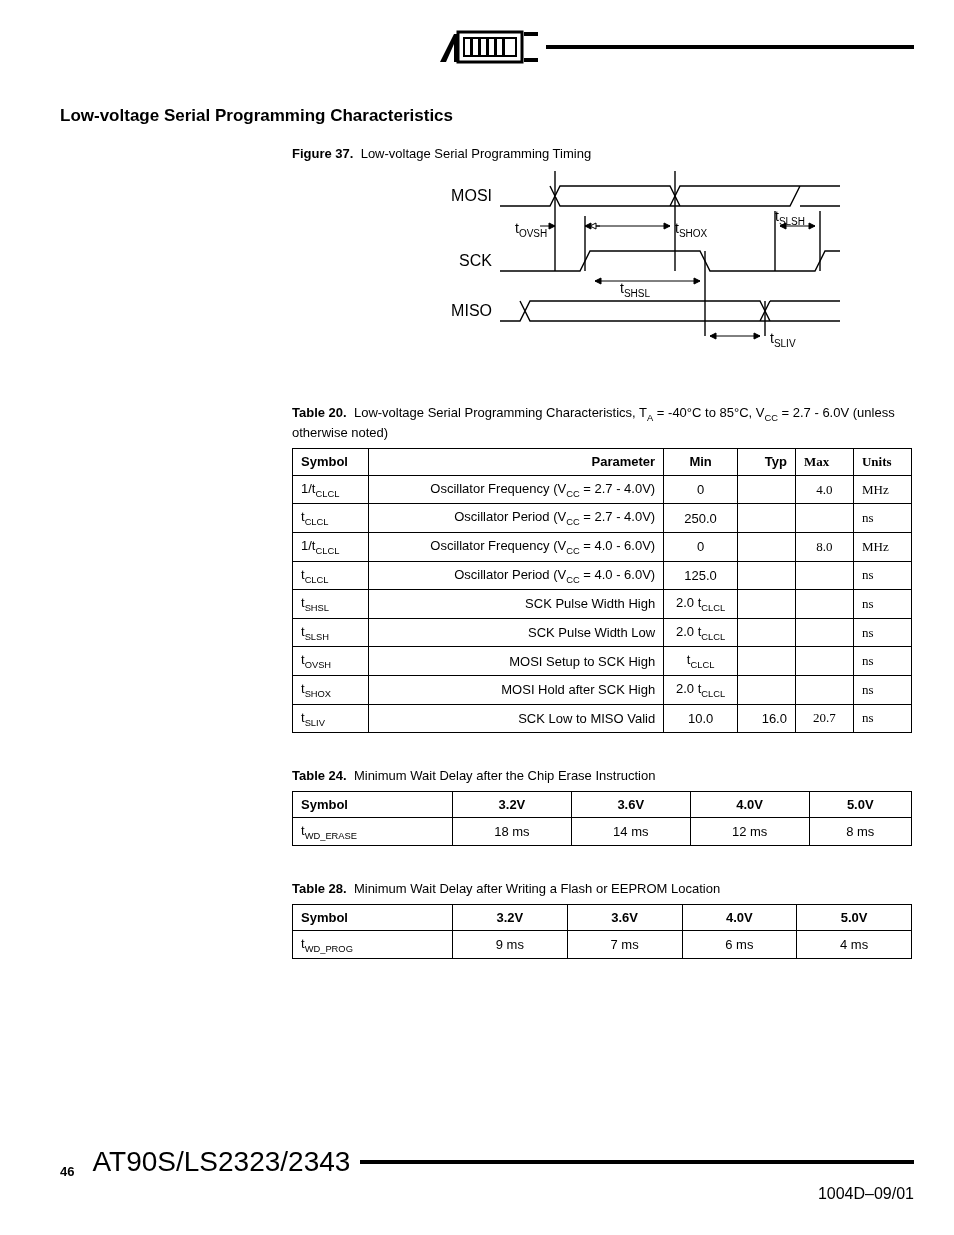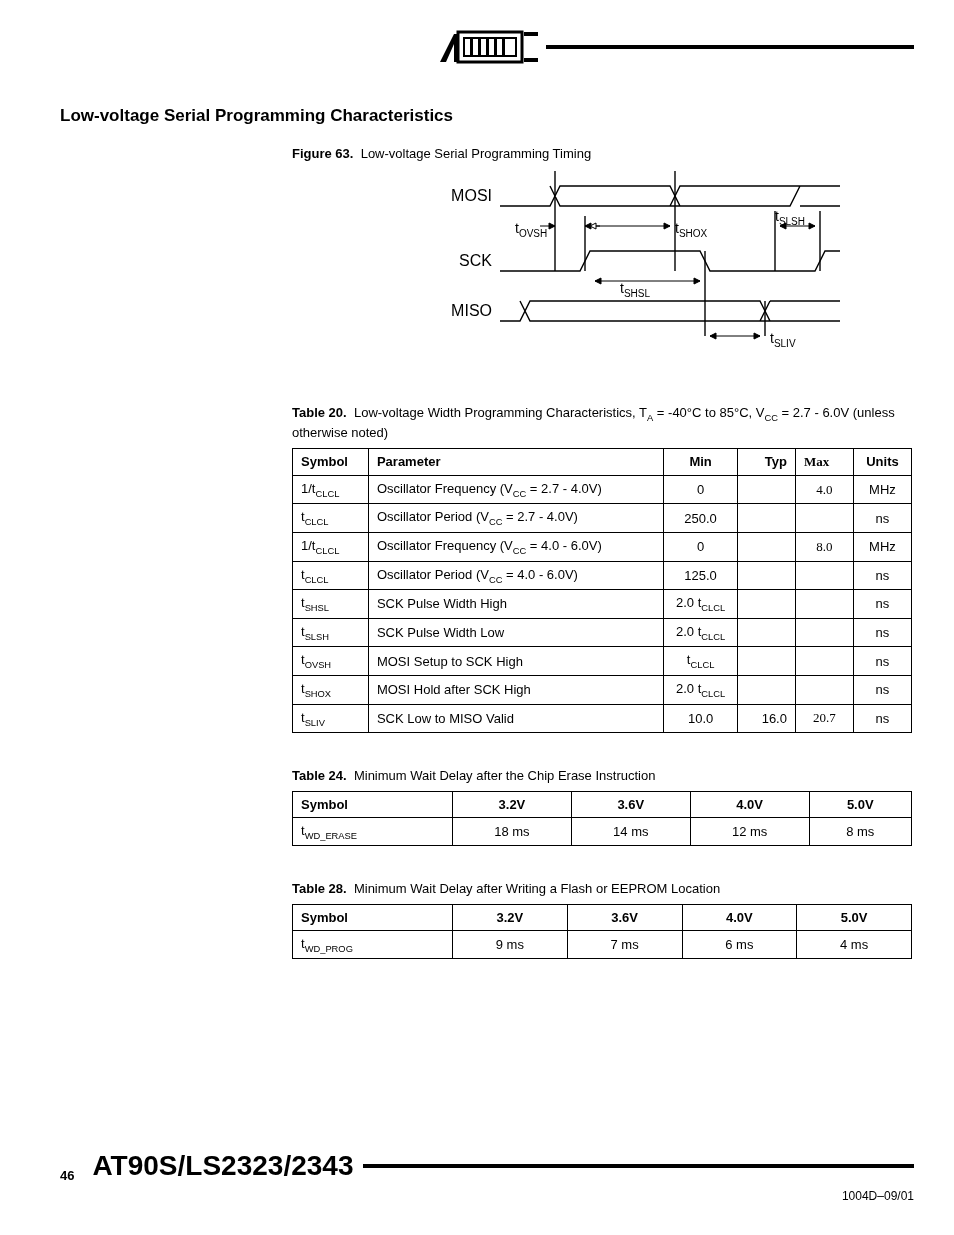--- a/index.html
+++ b/index.html
@@ -22,34 +22,34 @@
   .timing-diagram { margin: 0 0 40px 360px; }
   .table-caption { font-size: 13px; margin-bottom: 6px; margin-left: 232px; line-height: 1.35; }
   .table-caption b { font-weight: bold; text-align: right; }
   table { border-collapse: collapse; margin-left: 232px; margin-bottom: 34px; }
   th, td { border: 1px solid #000; padding: 5px 8px; font-size: 13px; text-align: left; }
   th { font-weight: bold; }
   .num { text-align: center; }
   sub { font-size: 0.72em; vertical-align: sub; }
   .t20 { width: 620px; }
   .t20 th:nth-child(1), .t20 td:nth-child(1) { width: 72px; }
-  .t20 th:nth-child(2), .t20 td:nth-child(2) { width: 280px; }
+  .t20 th:nth-child(2), .t20 td:nth-child(2) { width: 280px; text-align: right; }
   .t20 th:nth-child(3), .t20 td:nth-child(3) { width: 70px; text-align:center;}
   .t20 th:nth-child(4), .t20 td:nth-child(4) { width: 55px; text-align:right;}
   .t20 th:nth-child(5), .t20 td:nth-child(5) { width: 55px; font-family:Liberation Serif, serif;}
-  .t20 th:nth-child(6), .t20 td:nth-child(6) { width: 55px; text-align:center;}
+  .t20 th:nth-child(6), .t20 td:nth-child(6) { width: 55px; text-align:left;font-family:Liberation Serif, serif;}
   .t21 { width: 620px; }
   .t21 th, .t21 td { text-align:center; }
   .t21 th:first-child, .t21 td:first-child { text-align:left; width:160px; }
   .footer { position: absolute; bottom: 32px; left: 60px; right: 40px; }
   .footer-line { display:flex; align-items:center; }
   .pnum { font-size: 13px; font-weight:bold; margin-right:18px;margin-top:20px; }
-  .device { font-size: 28px; font-weight:bold; margin-right:10px; }
+  .device { font-size: 28px; font-weight:normal; margin-right:10px; }
   .fbar { flex:1; height:4px; background:#000; }
-  .doccode { text-align:right; font-size:12px; margin-top:6px; }
+  .doccode { text-align:right; font-size:16px; margin-top:6px; }
 </style>
 </head>
 <body>
 
 <div class="logo-row">
   <svg class="logo-svg" width="100" height="34" viewBox="0 0 100 34">
     <rect x="18" y="2" width="64" height="30" fill="none" stroke="#000" stroke-width="3"></rect>
     <rect x="24" y="8" width="52" height="18" fill="none" stroke="#000" stroke-width="2"></rect>
     <polygon points="0,32 14,4 18,4 18,32 14,32 14,14 6,32" fill="#000"></polygon>
     <rect x="30" y="8" width="3" height="18" fill="#000"></rect>
@@ -59,21 +59,21 @@
     <rect x="62" y="8" width="3" height="18" fill="#000"></rect>
     <rect x="84" y="2" width="14" height="4" fill="#000"></rect>
     <rect x="84" y="28" width="14" height="4" fill="#000"></rect>
   </svg>
   <div class="logo-bar"></div>
 </div>
 
 <h2 class="section-title">Low-voltage Serial Programming Characteristics</h2>
 
 <p class="figure-caption">
-  <b>Figure 63.</b>&nbsp;
+  <b>Figure 37.</b>&nbsp;
   <span>Low-voltage Serial Programming Timing</span>
 </p>
 <div class="timing-diagram">
 <svg width="430" height="190" viewBox="0 0 430 190">
   <g stroke="#000" stroke-width="1.4" fill="none">
 
     <path d="M80 35 L130 35 L140 15 L250 15 L260 35 L140 35 L130 15 M250 15 L260 35 L370 35 L380 15 M370 35 L380 15 L260 15 L250 35 M380 15 L420 15 M380 35 L420 35"></path>
 
     <path d="M80 100 L160 100 L170 80 L280 80 L290 100 L395 100 L405 80 L420 80"></path>
 
@@ -120,21 +120,21 @@
     <text x="255" y="62">t<tspan font-size="10" dy="4">SHOX</tspan></text>
     <text x="355" y="50">t<tspan font-size="10" dy="4">SLSH</tspan></text>
     <text x="200" y="122">t<tspan font-size="10" dy="4">SHSL</tspan></text>
     <text x="350" y="172">t<tspan font-size="10" dy="4">SLIV</tspan></text>
   </g>
 </svg>
 </div>
 
 <p class="table-caption">
   <b>Table 20.</b>&nbsp;
-  <span>Low-voltage Width Programming Characteristics, T</span><sub>A</sub><span> = -40°C to 85°C, V</span><sub>CC</sub><span> = 2.7 - 6.0V (unless otherwise noted)</span>
+  <span>Low-voltage Serial Programming Characteristics, T</span><sub>A</sub><span> = -40°C to 85°C, V</span><sub>CC</sub><span> = 2.7 - 6.0V (unless otherwise noted)</span>
 </p>
 <table class="t20">
   <thead>
       <tr>
     <th>Symbol</th>
     <th>Parameter</th>
     <th>Min</th>
     <th>Typ</th>
     <th>Max</th>
     <th>Units</th>

